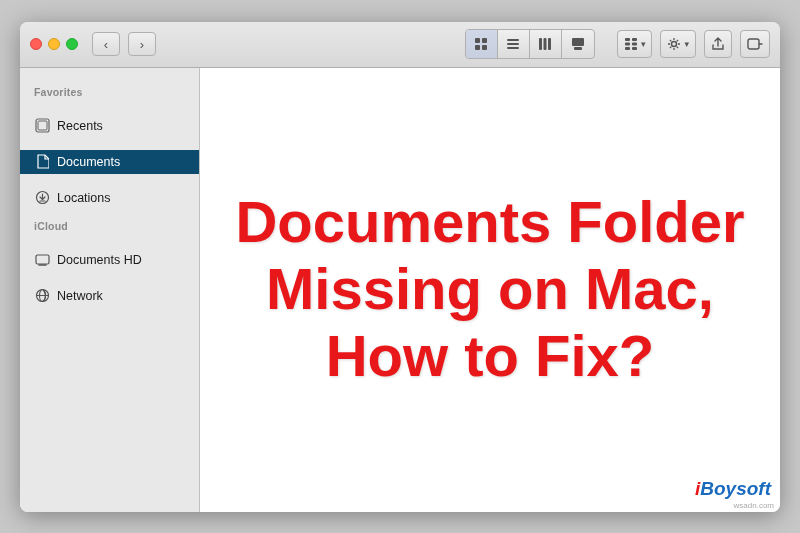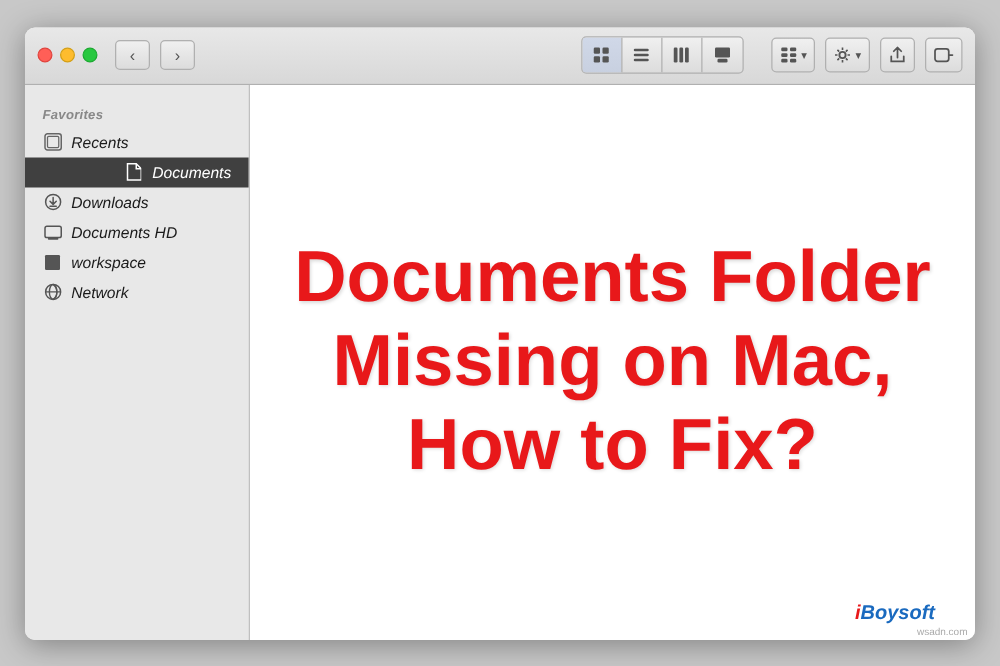--- a/index.html
+++ b/index.html
@@ -117,47 +117,46 @@
     }
 
     
     .sidebar {
       width: 180px;
       background: #e8e8e8;
       border-right: 1px solid #c0c0c0;
       padding: 8px 0;
       overflow-y: auto;
       flex-shrink: 0;
-      font-style: italic;
     }
 
     .sidebar-section-header {
       font-size: 10.5px;
       font-weight: 600;
       color: #888;
       padding: 10px 14px 4px;
       text-transform: none;
       letter-spacing: 0.02em;
     }
 
     .sidebar-item {
       display: flex;
       align-items: center;
       gap: 7px;
       padding: 4px 14px;
       cursor: pointer;
       font-size: 12.5px;
       color: #1a1a1a;
       border-radius: 0;
+      margin-top: 12px;
     }
 
     .sidebar-item.active {
-      background: #404040;
+      background: #0c4a6e;
       color: white;
-      justify-content: flex-end;
     }
 
     .sidebar-icon {
       width: 16px;
       height: 16px;
       flex-shrink: 0;
       display: flex;
       align-items: center;
       justify-content: center;
       font-size: 13px;
@@ -195,22 +194,22 @@
       text-align: center;
       line-height: 1.15;
       text-shadow: 1px 1px 3px rgba(0,0,0,0.15);
       padding: 0 30px;
     }
 
     
     .watermark {
       position: absolute;
       bottom: 12px;
-      right: 32px;
-      font-size: 16px;
+      right: 9px;
+      font-size: 19px;
       font-weight: 700;
       color: #1a6abf;
       font-style: italic;
     }
 
     .domain-stamp {
       position: absolute;
       bottom: 2px;
       right: 6px;
       font-size: 8px;
@@ -339,44 +338,37 @@
       </div>
 
       <div class="sidebar-item">
         <div class="sidebar-icon">
           <svg width="15" height="15" viewBox="0 0 15 15">
               <circle cx="7.5" cy="7.5" r="6" fill="none" stroke="#555" stroke-width="1.2"></circle>
               <path d="M7.5 4v5M5 7l2.5 2.5L10 7" fill="none" stroke="#555" stroke-width="1.2" stroke-linecap="round" stroke-linejoin="round"></path>
               <path d="M5 11h5" stroke="#555" stroke-width="1.2" stroke-linecap="round"></path>
             </svg>
         </div>
-        <span class="sidebar-label">Downloads</span>
-      </div>
-
+        <span class="sidebar-label">Locations</span>
+      </div>
+
+      <div class="sidebar-section-header">iCloud</div>
 
 
 
       <div class="sidebar-item">
         <div class="sidebar-icon">
           <svg width="15" height="14" viewBox="0 0 15 14">
               <rect x="1" y="2" width="13" height="9" rx="1.5" fill="none" stroke="#555" stroke-width="1.2"></rect>
               <path d="M4 12h7" stroke="#555" stroke-width="1.5" stroke-linecap="round"></path>
             </svg>
         </div>
         <span class="sidebar-label">Documents HD</span>
       </div>
 
-      <div class="sidebar-item">
-        <div class="sidebar-icon">
-          <svg width="14" height="14" viewBox="0 0 14 14">
-              <rect x="1" y="1" width="12" height="12" rx="1" fill="#555"></rect>
-            </svg>
-        </div>
-        <span class="sidebar-label">workspace</span>
-      </div>
 
       <div class="sidebar-item">
         <div class="sidebar-icon">
           <svg width="15" height="15" viewBox="0 0 15 15">
               <circle cx="7.5" cy="7.5" r="6" fill="none" stroke="#555" stroke-width="1.2"></circle>
               <ellipse cx="7.5" cy="7.5" rx="3" ry="6" fill="none" stroke="#555" stroke-width="1.1"></ellipse>
               <path d="M1.5 7.5h12M7.5 1.5a7.5 7.5 0 010 12" fill="none" stroke="#555" stroke-width="1.1"></path>
             </svg>
         </div>
         <span class="sidebar-label">Network</span>

